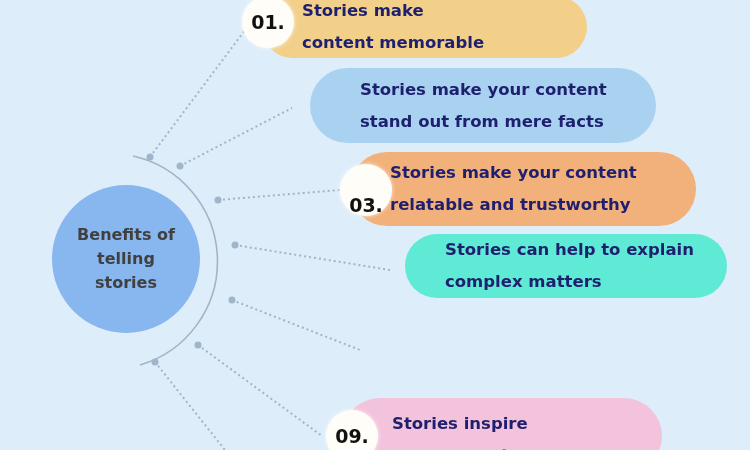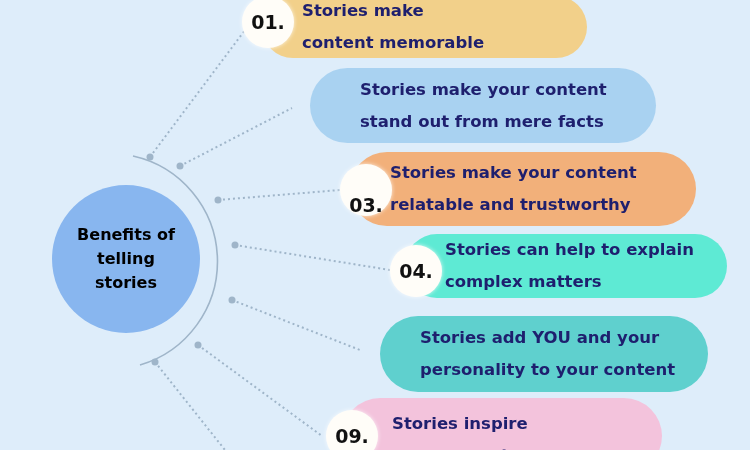--- a/index.html
+++ b/index.html
@@ -1,20 +1,20 @@
 <!DOCTYPE html>
 <html><head>
 <meta charset="utf-8">
 <style>
   html, body { margin:0; padding:0; }
   body { width:750px; height:450px; overflow:hidden; background:#deedfa; position:relative; font-family:"DejaVu Sans", sans-serif; }
   .stage { position:absolute; left:0; top:0; width:750px; height:450px; }
   svg.connectors { position:absolute; left:0; top:0; width:750px; height:450px; }
   .hub { position:absolute; left:52px; top:185px; width:148px; height:148px; border-radius:50%; background:#88b6ef; display:flex; align-items:center; justify-content:center; text-align:center; }
-  .hub span { color:#000000; font-weight:bold; font-size:16px; line-height:24px; width:120px; }
+  .hub span { color:#404040; font-weight:bold; font-size:16px; line-height:24px; width:120px; }
   .pill { position:absolute; border-radius:40px; display:flex; align-items:center; }
   .pill .text { color:#1e1f6e; font-weight:bold; font-size:16.5px; line-height:32px; width:100%; white-space:pre-line; }
   .num { position:absolute; width:52px; height:52px; border-radius:50%; background:#fffdf8; display:flex; align-items:center; justify-content:center; box-shadow:0 0 4px rgba(255,255,255,0.8); }
   .num span { color:#111; font-weight:bold; font-size:19px; }
 </style>
 </head>
 <body>
 
 <div class="stage">
   <svg class="connectors" viewBox="0 0 750 450">
@@ -61,28 +61,21 @@
 relatable and trustworthy</div>
   </div>
   <div class="num" style="left:340px; top:164px;align-items:flex-end;">
       <span>03.</span>
     </div>
 
   <div class="pill" style="left:405px; top:234px; width:322px; height:64px; background:#5eead4;">
     <div class="text" style="padding-left:40px;">Stories can help to explain
 complex matters</div>
   </div>
-  <div class="num" style="left:390px; top:245px;">
-      <span>04.</span>
-    </div>
 
-  <div class="pill" style="left:380px; top:316px; width:328px; height:76px; background:#5fd0ce;">
-    <div class="text" style="padding-left:40px;">Stories add YOU and your
-personality to your content</div>
-  </div>
 
   <div class="pill" style="left:342px; top:398px; width:320px; height:76px; background:#f3c3dc; align-items:flex-start;">
     <div class="text" style="padding-left:20px; padding-top:10px; width:auto; margin-left:30px;">Stories inspire
 engagement</div>
   </div>
   <div class="num" style="left:326px; top:410px;">
       <span>09.</span>
     </div>
 </div>
 

